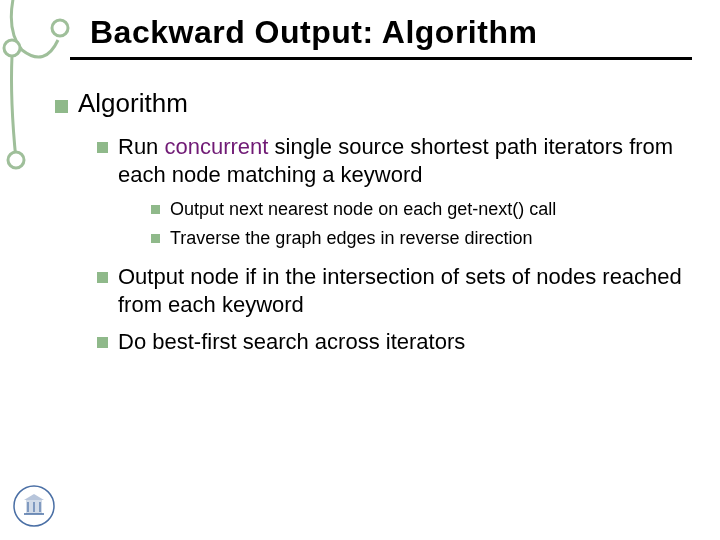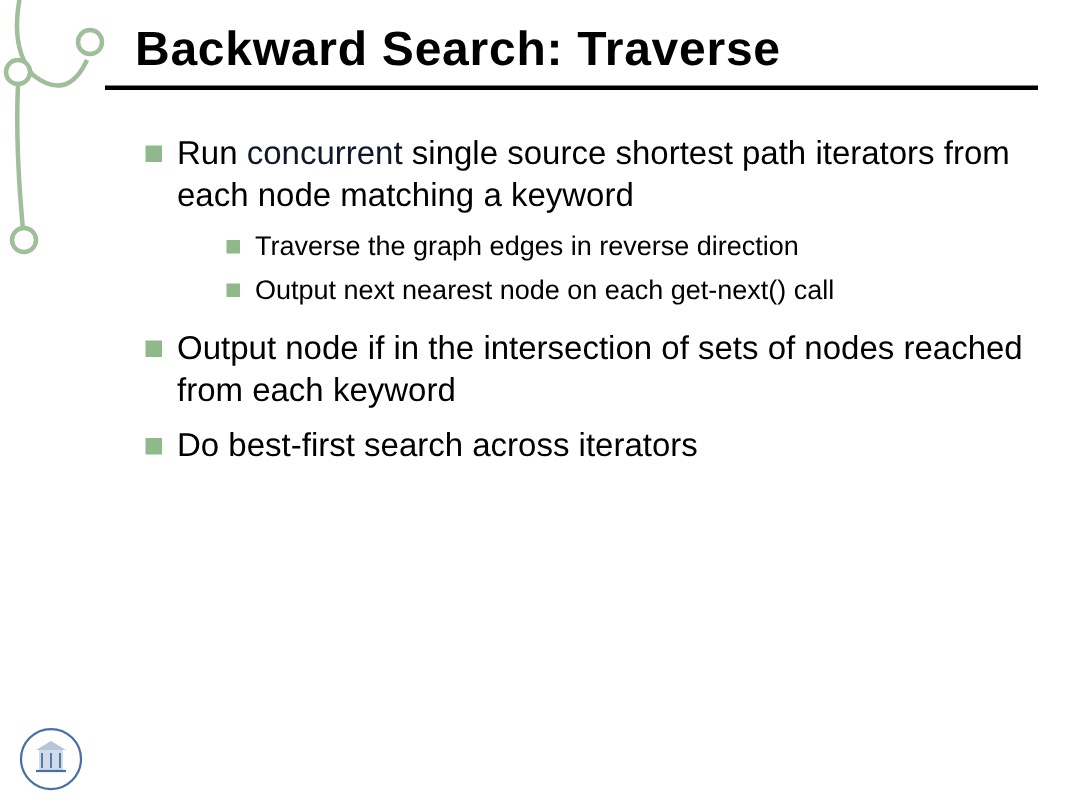--- a/index.html
+++ b/index.html
@@ -105,40 +105,43 @@
 
 <svg class="decoration" viewBox="0 0 75 540" xmlns="http://www.w3.org/2000/svg">
   <path d="M 15 -10 Q 5 30 22 50 Q 45 68 58 40" stroke="#9fbf9a" stroke-width="3" fill="none"></path>
   <circle cx="60" cy="28" r="8" fill="#fff" stroke="#9fbf9a" stroke-width="3"></circle>
   <circle cx="12" cy="48" r="8" fill="#fff" stroke="#9fbf9a" stroke-width="3"></circle>
   <path d="M 12 56 Q 10 100 16 160" stroke="#9fbf9a" stroke-width="3" fill="none"></path>
   <circle cx="16" cy="160" r="8" fill="#fff" stroke="#9fbf9a" stroke-width="3"></circle>
 </svg>
 
 <div class="title-area">
-  <div class="title">Backward Search: Traverse</div>
+  <div class="title">Backward Output: Algorithm</div>
   <div class="title-rule"></div>
 </div>
 
 <div class="content">
 
+  <div class="lvl1">
+    <span class="bullet"></span><span>Algorithm</span>
+  </div>
 
   <div class="lvl2">
     <span class="bullet sm"></span>
-    <span class="lvl2-text"><span>Run </span><span style="color:#0f172a">concurrent</span><span> single source shortest path iterators from each node matching a keyword</span></span>
+    <span class="lvl2-text"><span>Run </span><span style="color:#701a75">concurrent</span><span> single source shortest path iterators from each node matching a keyword</span></span>
   </div>
 
   <div class="lvl3-group">
     <div class="lvl3">
       <span class="bullet xs"></span>
-      <span>Traverse the graph edges in reverse direction</span>
+      <span>Output next nearest node on each get-next() call</span>
     </div>
     <div class="lvl3">
       <span class="bullet xs"></span>
-      <span>Output next nearest node on each get-next() call</span>
+      <span>Traverse the graph edges in reverse direction</span>
     </div>
   </div>
 
   <div class="lvl2">
     <span class="bullet sm"></span>
     <span class="lvl2-text">Output node if in the intersection of sets of nodes reached from each keyword</span>
   </div>
 
   <div class="lvl2">
     <span class="bullet sm"></span>

